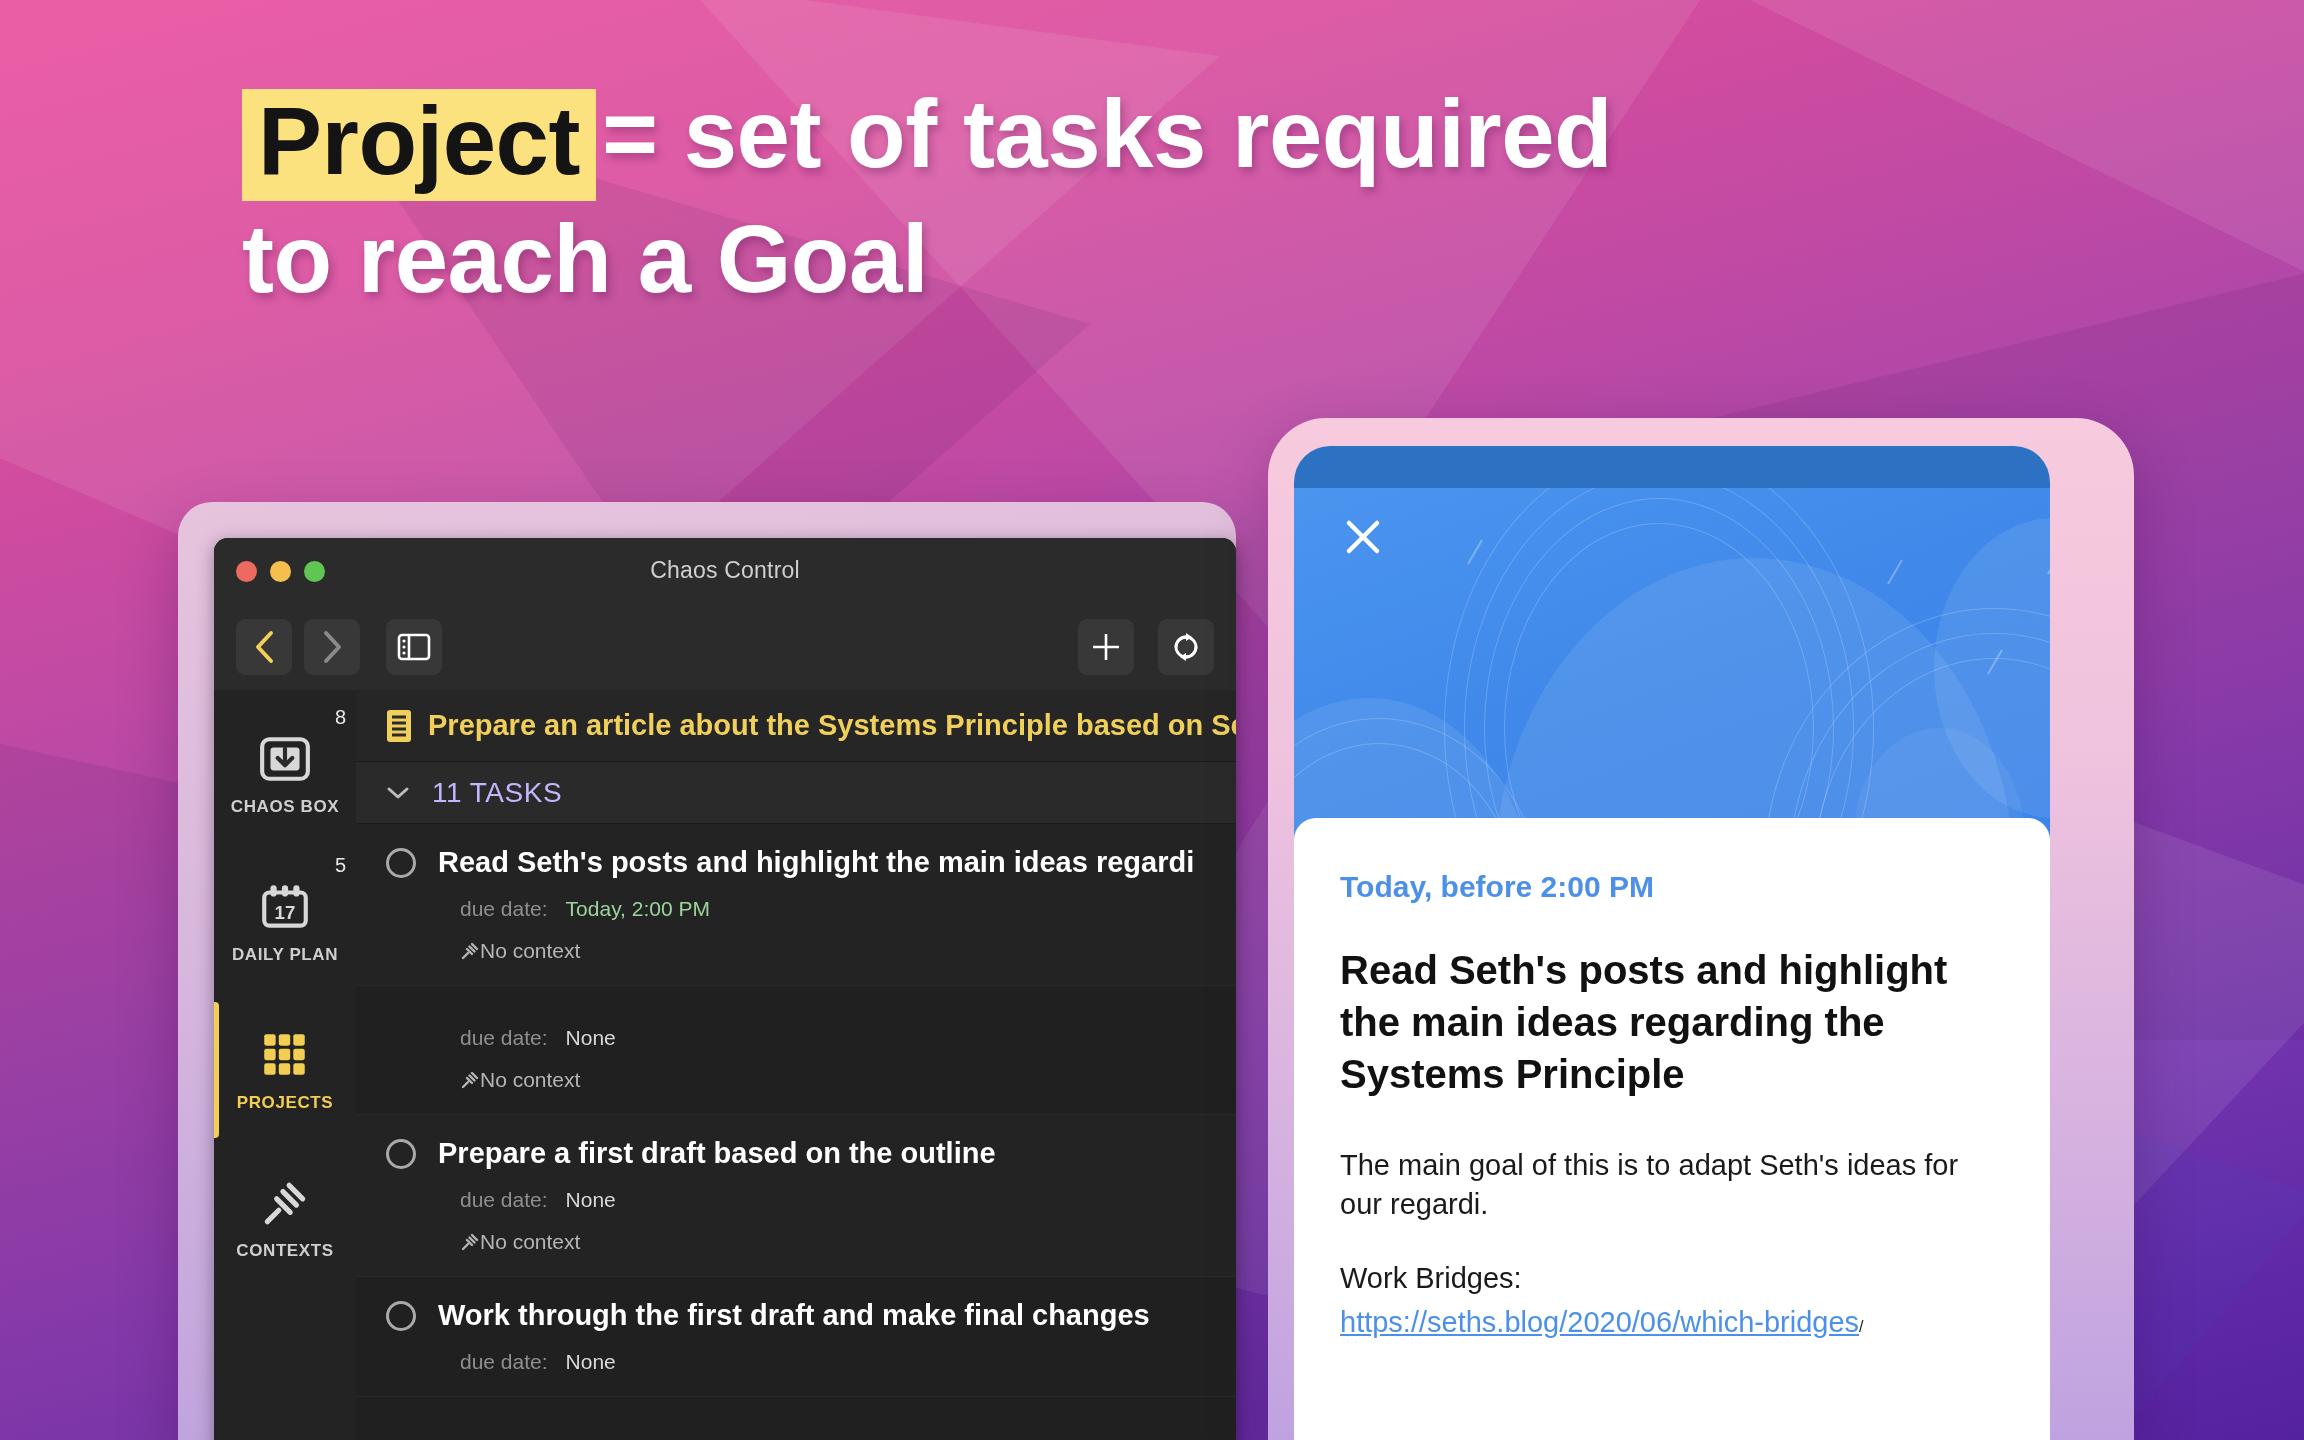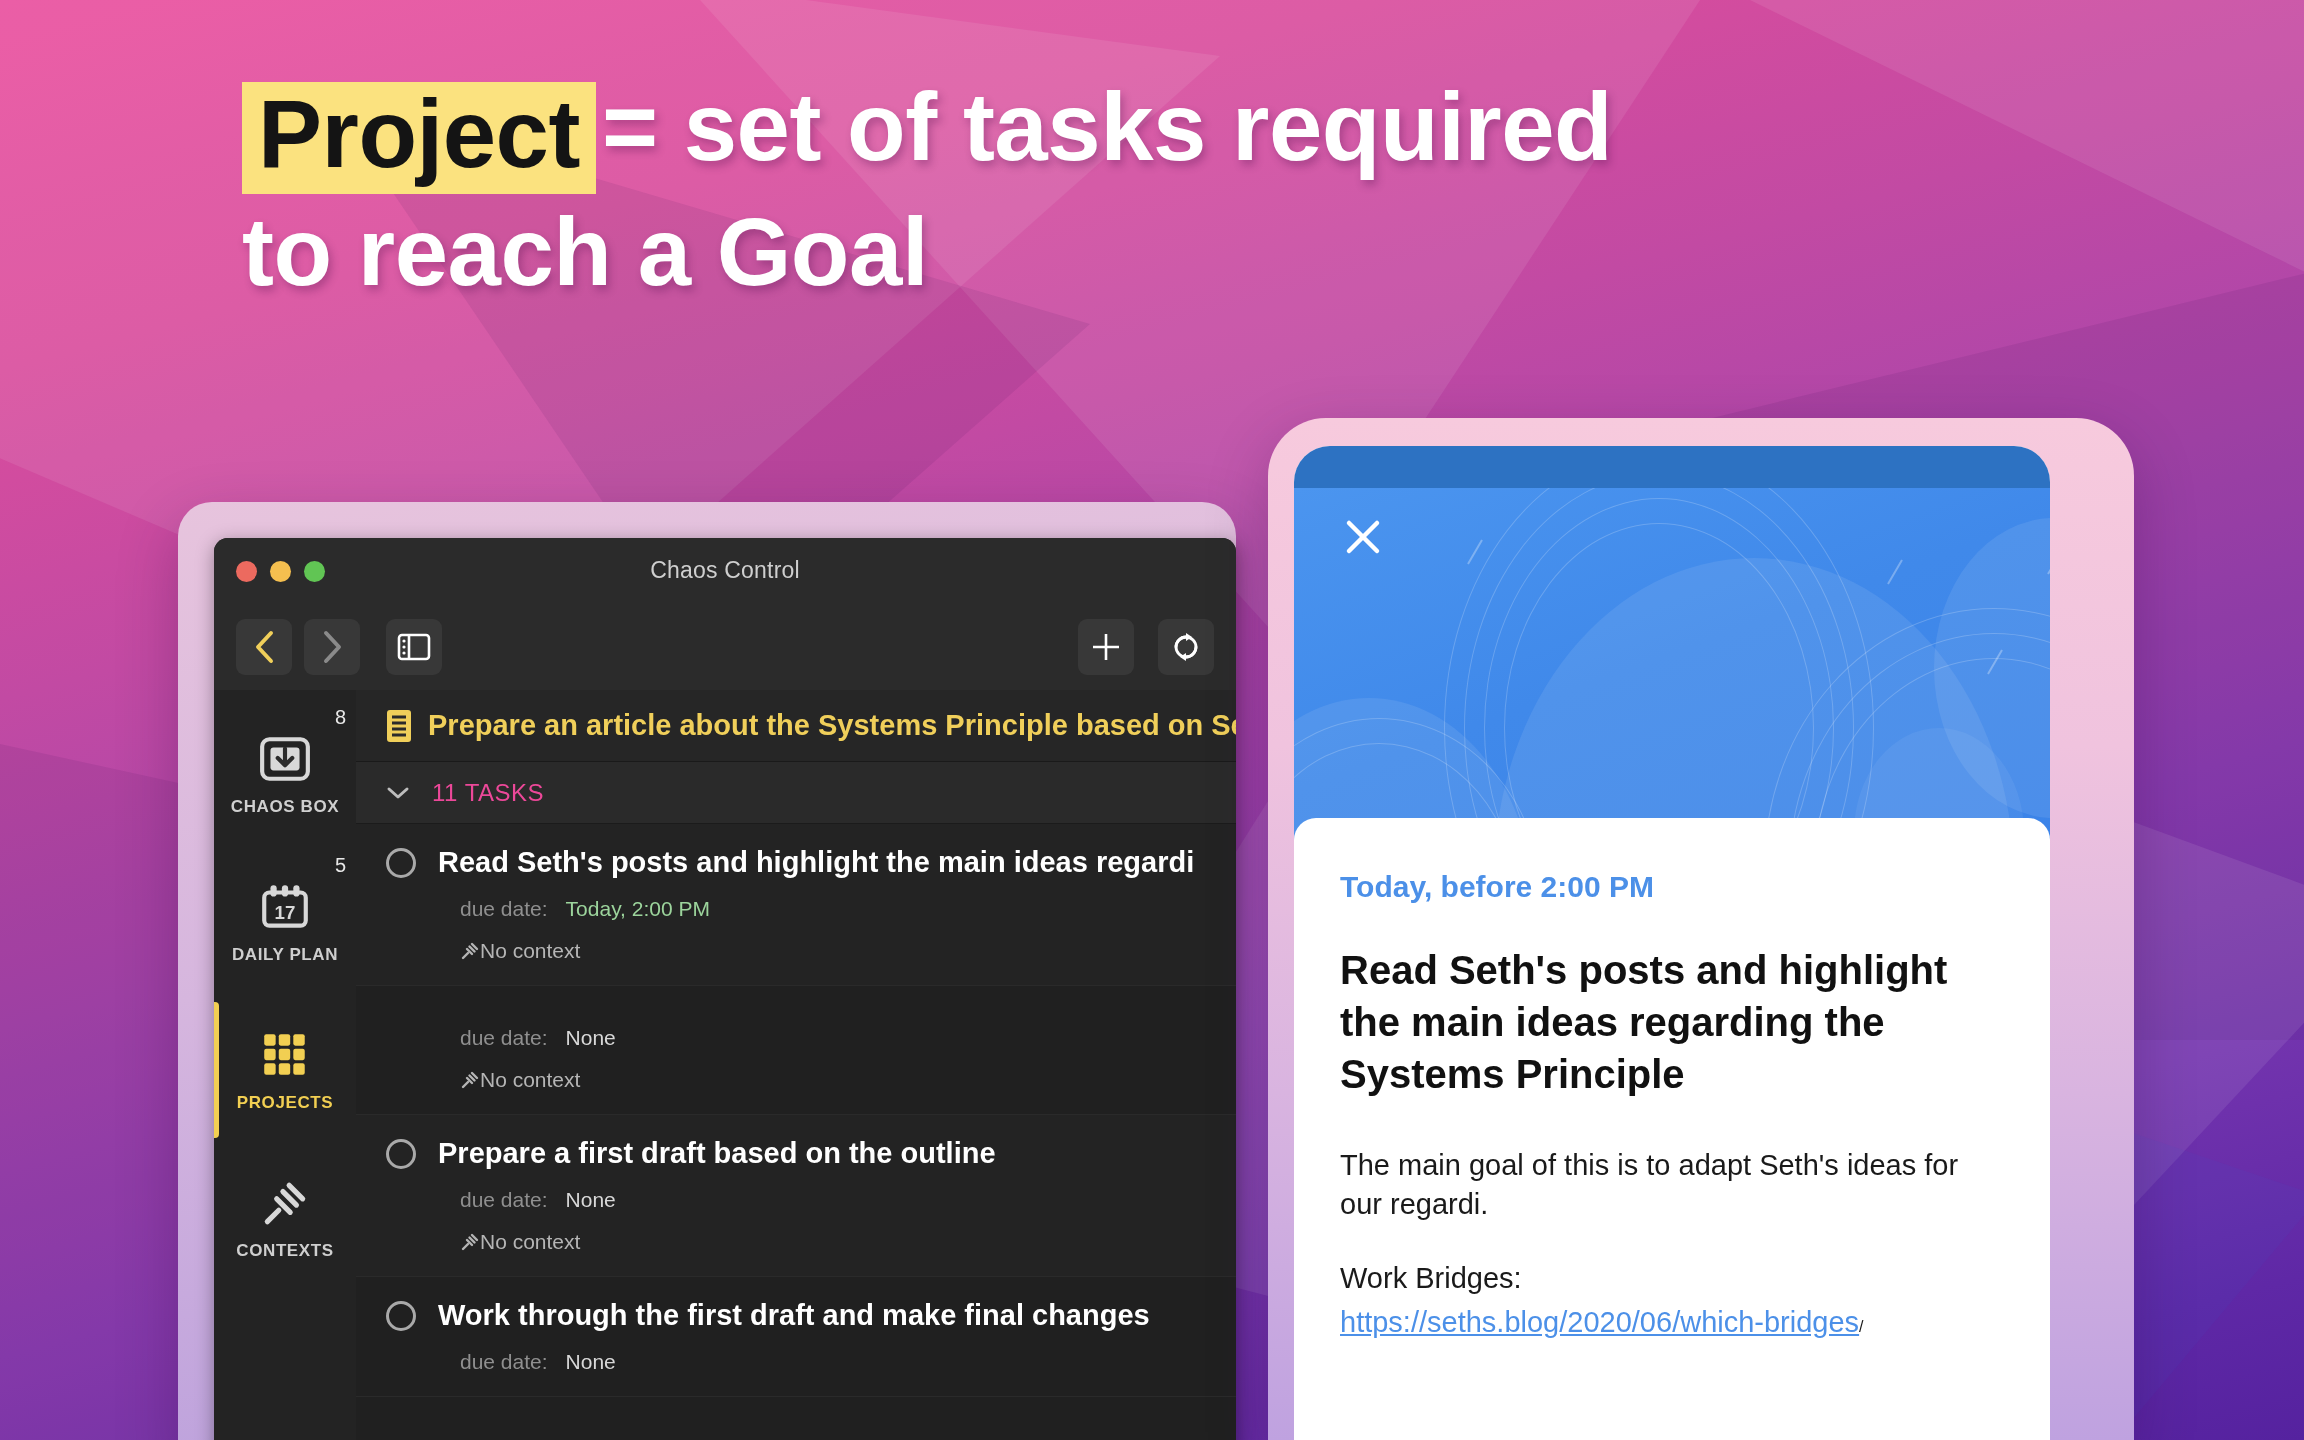--- a/index.html
+++ b/index.html
@@ -39,21 +39,21 @@
         background:#ffffff; clip-path:polygon(30% 0, 100% 40%, 64% 100%, 0 74%); opacity:.07; }
   .f6 { top:980px; left:1500px; width:820px; height:470px;
         background:#3a5fd0; clip-path:polygon(22% 0, 100% 46%, 74% 100%, 0 100%); opacity:.30; }
   .f7 { top:100px; left:330px; width:760px; height:560px;
         background:#2b0f52; clip-path:polygon(0 0, 100% 40%, 50% 100%); opacity:.07; }
   .f8 { top:0; left:1750px; width:600px; height:420px;
         background:#ffffff; clip-path:polygon(0 0, 100% 0, 100% 70%); opacity:.06; }
 
   
   #headline {
-    position:absolute; left:242px; top:65px; width:1900px;
+    position:absolute; left:242px; top:72px; width:1900px;
     z-index:30; pointer-events:none;
   }
   .hl-line {
     font-size:96px; font-weight:bold; color:#ffffff;
     line-height:1.30; letter-spacing:-.5px; white-space:nowrap;
     text-shadow: 3px 5px 9px rgba(70,10,70,.30);
   }
   .hl-mark {
     background:#fbe27f; color:#141414; padding:0 16px 8px 16px;
     margin-right:6px; display:inline-block; line-height:1.08;
@@ -134,21 +134,21 @@
   }
   #project-title {
     font-size:29px; font-weight:bold; color:#f0cf5a;
     white-space:nowrap; overflow:hidden;
   }
   .proj-icon { width:26px; height:34px; flex:none; }
   #tasks-header {
     height:62px; background:#2a2a2a; display:flex; align-items:center;
     gap:22px; padding-left:30px; border-bottom:1px solid #1b1b1b;
   }
-  #tasks-count { font-size:24px; color:#ec4899; letter-spacing:.5px; }
+  #tasks-count { font-size:28px; color:#c4b5fd; letter-spacing:.5px; }
   .task-row {
     padding:22px 0 22px 30px; border-bottom:1px solid #2a2a2a;
     background:#232323;
   }
   .task-row:nth-child(even) { background:#202020; }
   .task-main { display:flex; align-items:center; gap:22px; }
   .task-circle {
     width:30px; height:30px; border-radius:50%;
     border:3px solid #a9a9a9; flex:none;
   }

